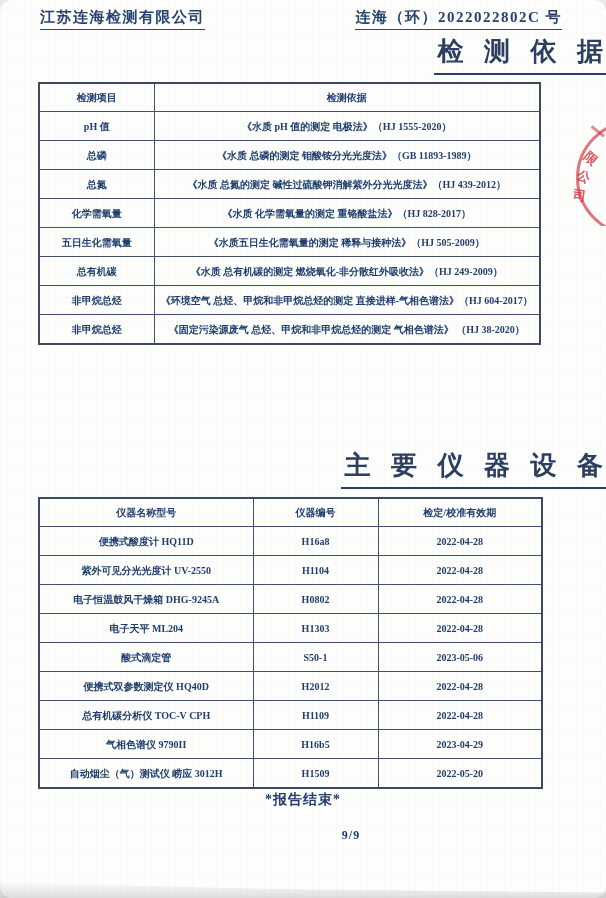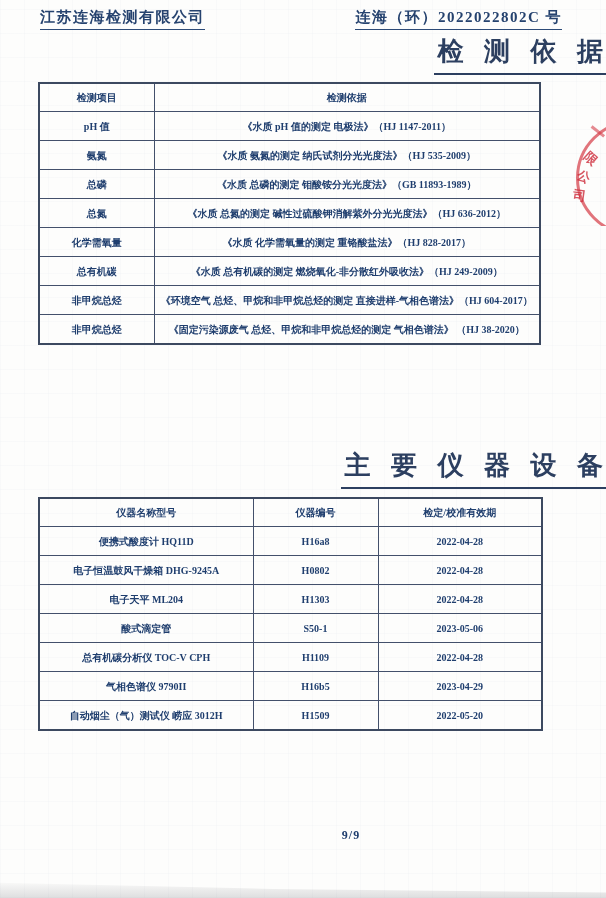--- a/index.html
+++ b/index.html
@@ -3,20 +3,21 @@
 <meta charset="utf-8">
 <style>
   html,body{margin:0;padding:0;}
   body{width:606px;height:898px;overflow:hidden;background:#e9e9ea;}
   .page{
     position:relative;width:606px;height:898px;background:#fdfdfc;
     font-family:"Liberation Serif","DejaVu Serif",serif;color:#26436f;
     background-image:
       repeating-linear-gradient(0deg, rgba(190,200,215,.07) 0 1px, transparent 1px 24px),
       repeating-linear-gradient(90deg, rgba(190,200,215,.07) 0 1px, transparent 1px 24px);
+    border-radius: 12px;
   }
   
   .doc-header{
     position:absolute;top:8px;left:40px;right:44px;
     display:flex;justify-content:space-between;align-items:baseline;
   }
   .doc-header .hdr-text{
     font-size:15px;font-weight:700;letter-spacing:1.5px;
     border-bottom:1.5px solid #2c4a77;padding-bottom:2px;white-space:nowrap;
   }
@@ -103,37 +104,37 @@
       </colgroup>
     <thead>
       <tr>
         <th>检测项目</th>
         <th>检测依据</th>
       </tr>
     </thead>
     <tbody>
         <tr>
           <td>pH 值</td>
-          <td>《水质 pH 值的测定  电极法》（HJ 1147-2011）</td>
-        </tr>
-        <tr>
-          <td>氨氮</td>
-          <td>《水质 氨氮的测定  纳氏试剂分光光度法》（HJ 535-2009）</td>
+          <td>《水质 pH 值的测定  电极法》（HJ 1555-2020）</td>
         </tr>
         <tr>
           <td>总磷</td>
           <td>《水质 总磷的测定  钼酸铵分光光度法》（GB 11893-1989）</td>
         </tr>
         <tr>
           <td>总氮</td>
-          <td>《水质 总氮的测定  碱性过硫酸钾消解紫外分光光度法》（HJ 636-2012）</td>
+          <td>《水质 总氮的测定  碱性过硫酸钾消解紫外分光光度法》（HJ 439-2012）</td>
         </tr>
         <tr>
           <td>化学需氧量</td>
           <td>《水质 化学需氧量的测定  重铬酸盐法》（HJ 828-2017）</td>
+        </tr>
+        <tr>
+          <td>五日生化需氧量</td>
+          <td>《水质五日生化需氧量的测定  稀释与接种法》（HJ 505-2009）</td>
         </tr>
         <tr>
           <td>总有机碳</td>
           <td>《水质 总有机碳的测定  燃烧氧化-非分散红外吸收法》（HJ 249-2009）</td>
         </tr>
         <tr>
           <td>非甲烷总烃</td>
           <td>《环境空气 总烃、甲烷和非甲烷总烃的测定  直接进样-气相色谱法》（HJ 604-2017）</td>
         </tr>
         <tr>
@@ -160,52 +161,63 @@
         <th>检定/校准有效期</th>
       </tr>
     </thead>
     <tbody>
         <tr>
           <td>便携式酸度计 HQ11D</td>
           <td>H16a8</td>
           <td>2022-04-28</td>
         </tr>
         <tr>
+          <td>紫外可见分光光度计 UV-2550</td>
+          <td>H1104</td>
+          <td>2022-04-28</td>
+        </tr>
+        <tr>
           <td>电子恒温鼓风干燥箱 DHG-9245A</td>
           <td>H0802</td>
           <td>2022-04-28</td>
         </tr>
         <tr>
           <td>电子天平 ML204</td>
           <td>H1303</td>
           <td>2022-04-28</td>
         </tr>
         <tr>
           <td>酸式滴定管</td>
           <td>S50-1</td>
           <td>2023-05-06</td>
         </tr>
         <tr>
+          <td>便携式双参数测定仪 HQ40D</td>
+          <td>H2012</td>
+          <td>2022-04-28</td>
+        </tr>
+        <tr>
           <td>总有机碳分析仪 TOC-V CPH</td>
           <td>H1109</td>
           <td>2022-04-28</td>
         </tr>
         <tr>
           <td>气相色谱仪 9790II</td>
           <td>H16b5</td>
           <td>2023-04-29</td>
         </tr>
         <tr>
           <td>自动烟尘（气）测试仪 崂应 3012H</td>
           <td>H1509</td>
           <td>2022-05-20</td>
         </tr>
       </tbody>
   </table>
 
+  <div class="end-note">*报告结束*</div>
 
   <div class="page-number">9/9</div>
 
   <div class="stamp">
     <div class="seal-arc"></div>
     <div class="seal-tick"></div>
     <span class="seal-char ch1">限</span>
     <span class="seal-char ch2">公</span>
     <span class="seal-char ch3">司</span>
   </div>

